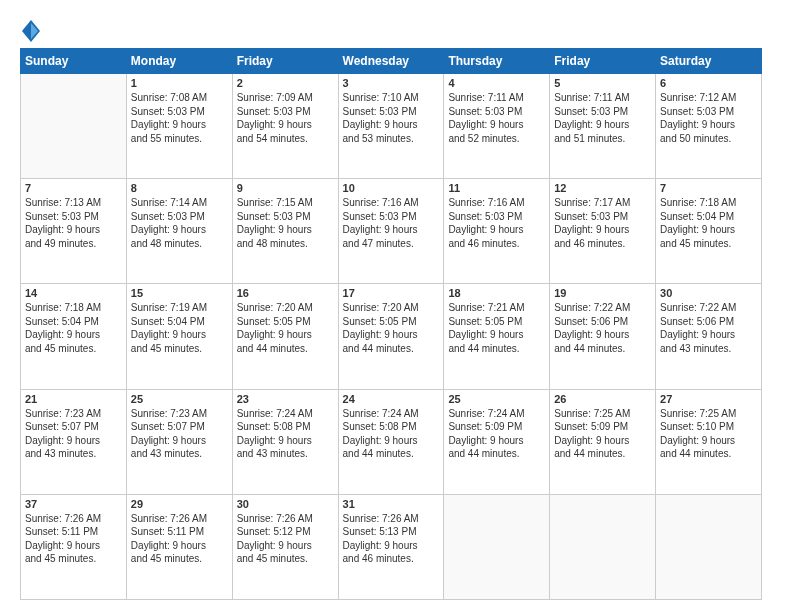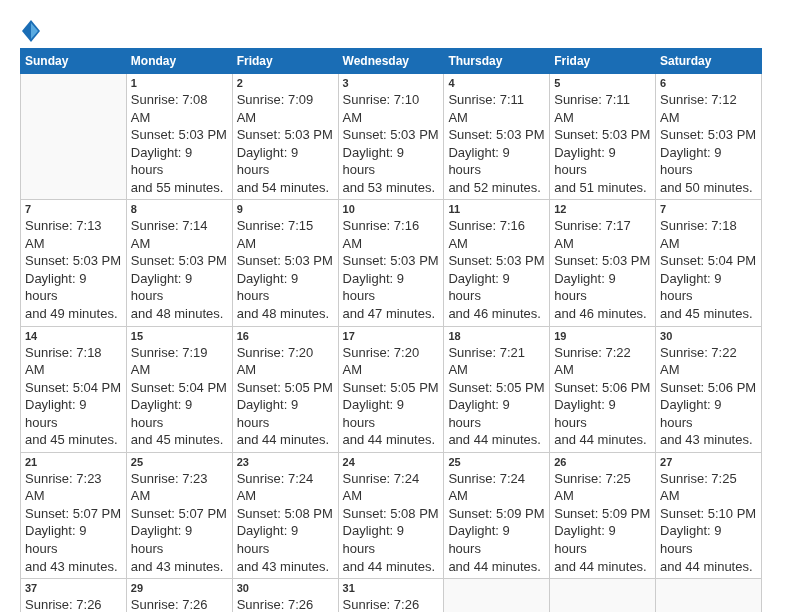--- a/index.html
+++ b/index.html
@@ -89,21 +89,21 @@
       height: 88px;
     }
     .day-num {
       font-size: 11px;
       font-weight: bold;
       color: #333;
       display: block;
       margin-bottom: 2px;
     }
     .day-info {
-      font-size: 13px;
+      font-size: 10px;
       color: #333;
       line-height: 1.35;
     }
     .empty-cell {
       background: #f9f9f9;
     }
     table {
       width: 100%;
       border-collapse: collapse;
     }

